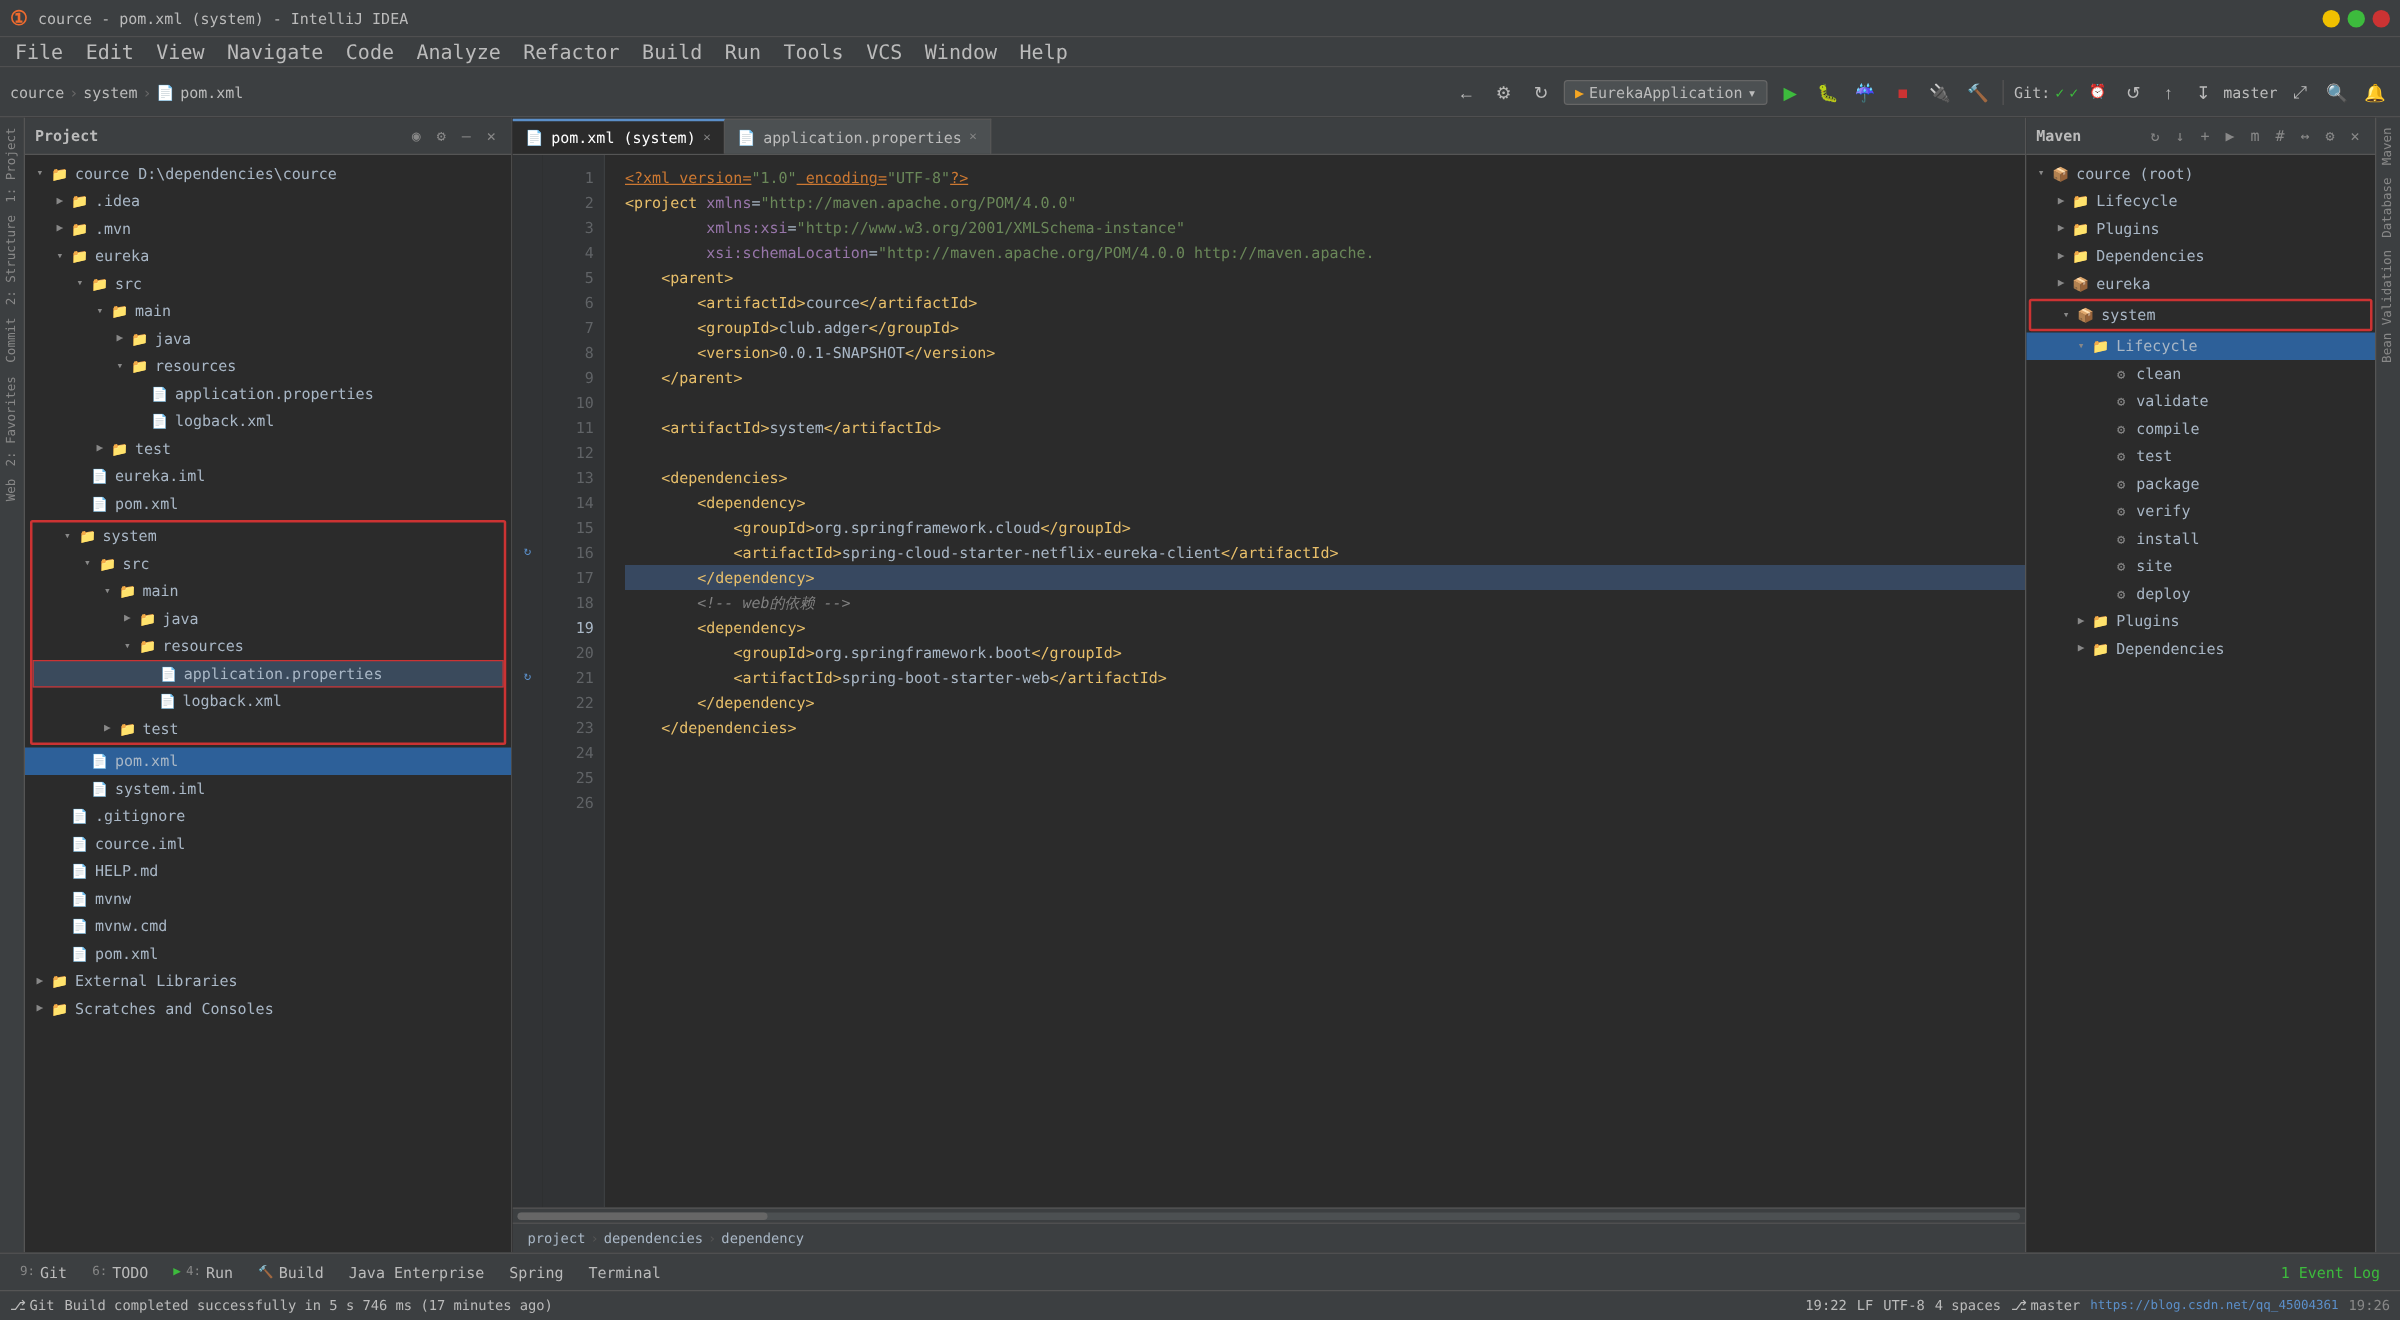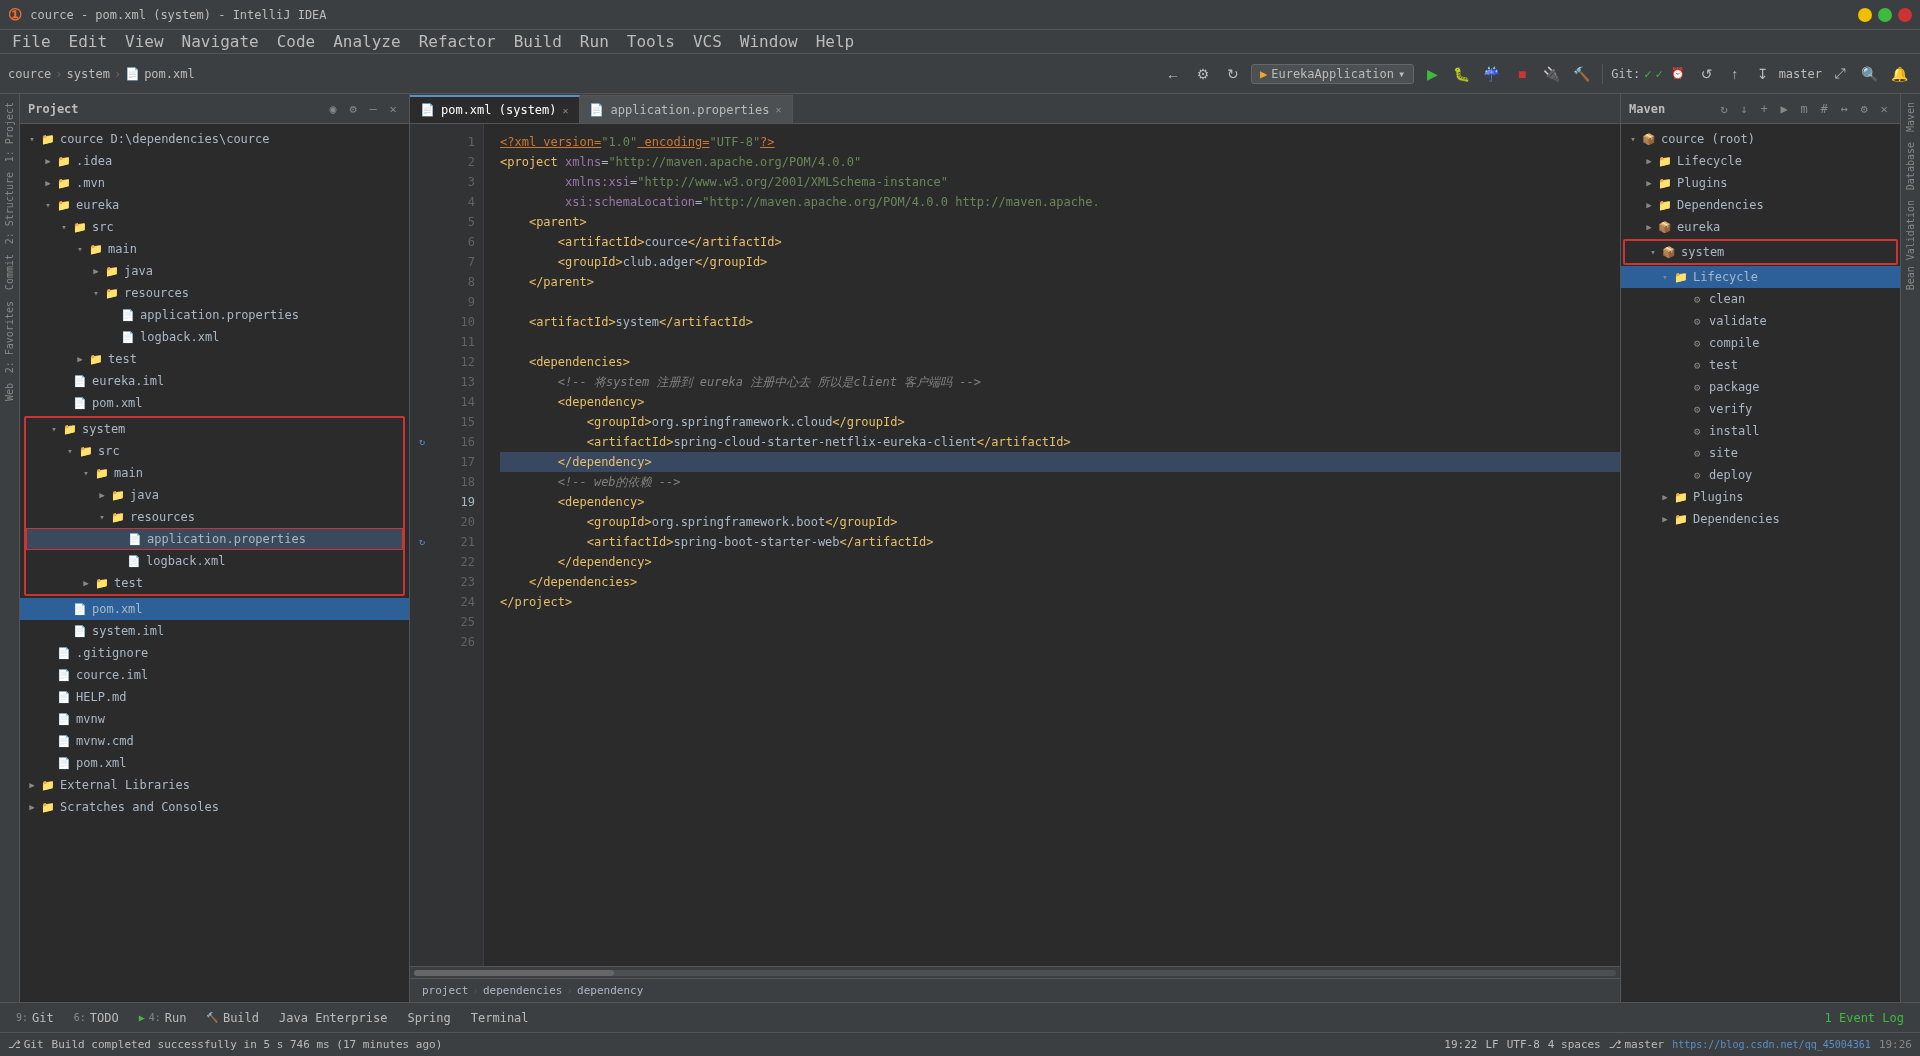--- a/index.html
+++ b/index.html
@@ -873,37 +873,36 @@
       </div>
 
       <div class="code-area">
         <div class="code-line"><span class="xml-decl">&lt;?xml version=</span><span class="xml-value">"1.0"</span><span class="xml-decl"> encoding=</span><span class="xml-value">"UTF-8"</span><span class="xml-decl">?&gt;</span></div>
         <div class="code-line"><span class="xml-tag">&lt;project</span><span class="xml-attr"> xmlns</span><span class="xml-text">=</span><span class="xml-value">"http://maven.apache.org/POM/4.0.0"</span></div>
         <div class="code-line"><span class="xml-text">         </span><span class="xml-attr">xmlns:xsi</span><span class="xml-text">=</span><span class="xml-value">"http://www.w3.org/2001/XMLSchema-instance"</span></div>
         <div class="code-line"><span class="xml-text">         </span><span class="xml-attr">xsi:schemaLocation</span><span class="xml-text">=</span><span class="xml-value">"http://maven.apache.org/POM/4.0.0 http://maven.apache.</span></div>
         <div class="code-line"><span class="xml-text">    </span><span class="xml-tag">&lt;parent&gt;</span></div>
         <div class="code-line"><span class="xml-text">        </span><span class="xml-tag">&lt;artifactId&gt;</span><span class="xml-text">cource</span><span class="xml-tag">&lt;/artifactId&gt;</span></div>
         <div class="code-line"><span class="xml-text">        </span><span class="xml-tag">&lt;groupId&gt;</span><span class="xml-text">club.adger</span><span class="xml-tag">&lt;/groupId&gt;</span></div>
+        <div class="code-line"><span class="xml-text">        </span><span class="xml-tag">&lt;version&gt;</span><span class="xml-text">0.0.1-SNAPSHOT</span><span class="xml-tag">&lt;/version&gt;</span></div>
         <div class="code-line"><span class="xml-text">    </span><span class="xml-tag">&lt;/parent&gt;</span></div>
         <div class="code-line"></div>
         <div class="code-line"><span class="xml-text">    </span><span class="xml-tag">&lt;artifactId&gt;</span><span class="xml-text">system</span><span class="xml-tag">&lt;/artifactId&gt;</span></div>
         <div class="code-line"></div>
         <div class="code-line"><span class="xml-text">    </span><span class="xml-tag">&lt;dependencies&gt;</span></div>
-        <div class="code-line"><span class="xml-comment">        &lt;!-- 将system 注册到 eureka 注册中心去 所以是client 客户端吗 --&gt;</span></div>
         <div class="code-line"><span class="xml-text">        </span><span class="xml-tag">&lt;dependency&gt;</span></div>
         <div class="code-line"><span class="xml-text">            </span><span class="xml-tag">&lt;groupId&gt;</span><span class="xml-text">org.springframework.cloud</span><span class="xml-tag">&lt;/groupId&gt;</span></div>
         <div class="code-line"><span class="xml-text">            </span><span class="xml-tag">&lt;artifactId&gt;</span><span class="xml-text">spring-cloud-starter-netflix-eureka-client</span><span class="xml-tag">&lt;/artifactId&gt;</span></div>
         <div class="code-line highlighted"><span class="xml-text">        </span><span class="xml-tag">&lt;/dependency&gt;</span></div>
         <div class="code-line"><span class="xml-comment">        &lt;!-- web的依赖 --&gt;</span></div>
         <div class="code-line"><span class="xml-text">        </span><span class="xml-tag">&lt;dependency&gt;</span></div>
         <div class="code-line"><span class="xml-text">            </span><span class="xml-tag">&lt;groupId&gt;</span><span class="xml-text">org.springframework.boot</span><span class="xml-tag">&lt;/groupId&gt;</span></div>
         <div class="code-line"><span class="xml-text">            </span><span class="xml-tag">&lt;artifactId&gt;</span><span class="xml-text">spring-boot-starter-web</span><span class="xml-tag">&lt;/artifactId&gt;</span></div>
         <div class="code-line"><span class="xml-text">        </span><span class="xml-tag">&lt;/dependency&gt;</span></div>
         <div class="code-line"><span class="xml-text">    </span><span class="xml-tag">&lt;/dependencies&gt;</span></div>
-        <div class="code-line"><span class="xml-tag">&lt;/project&gt;</span></div>
       </div>
     </div>
 
     <div class="code-scrollbar">
       <div class="scrollbar-track">
         <div class="scrollbar-thumb"></div>
       </div>
     </div>
 
     <div class="editor-breadcrumb">

